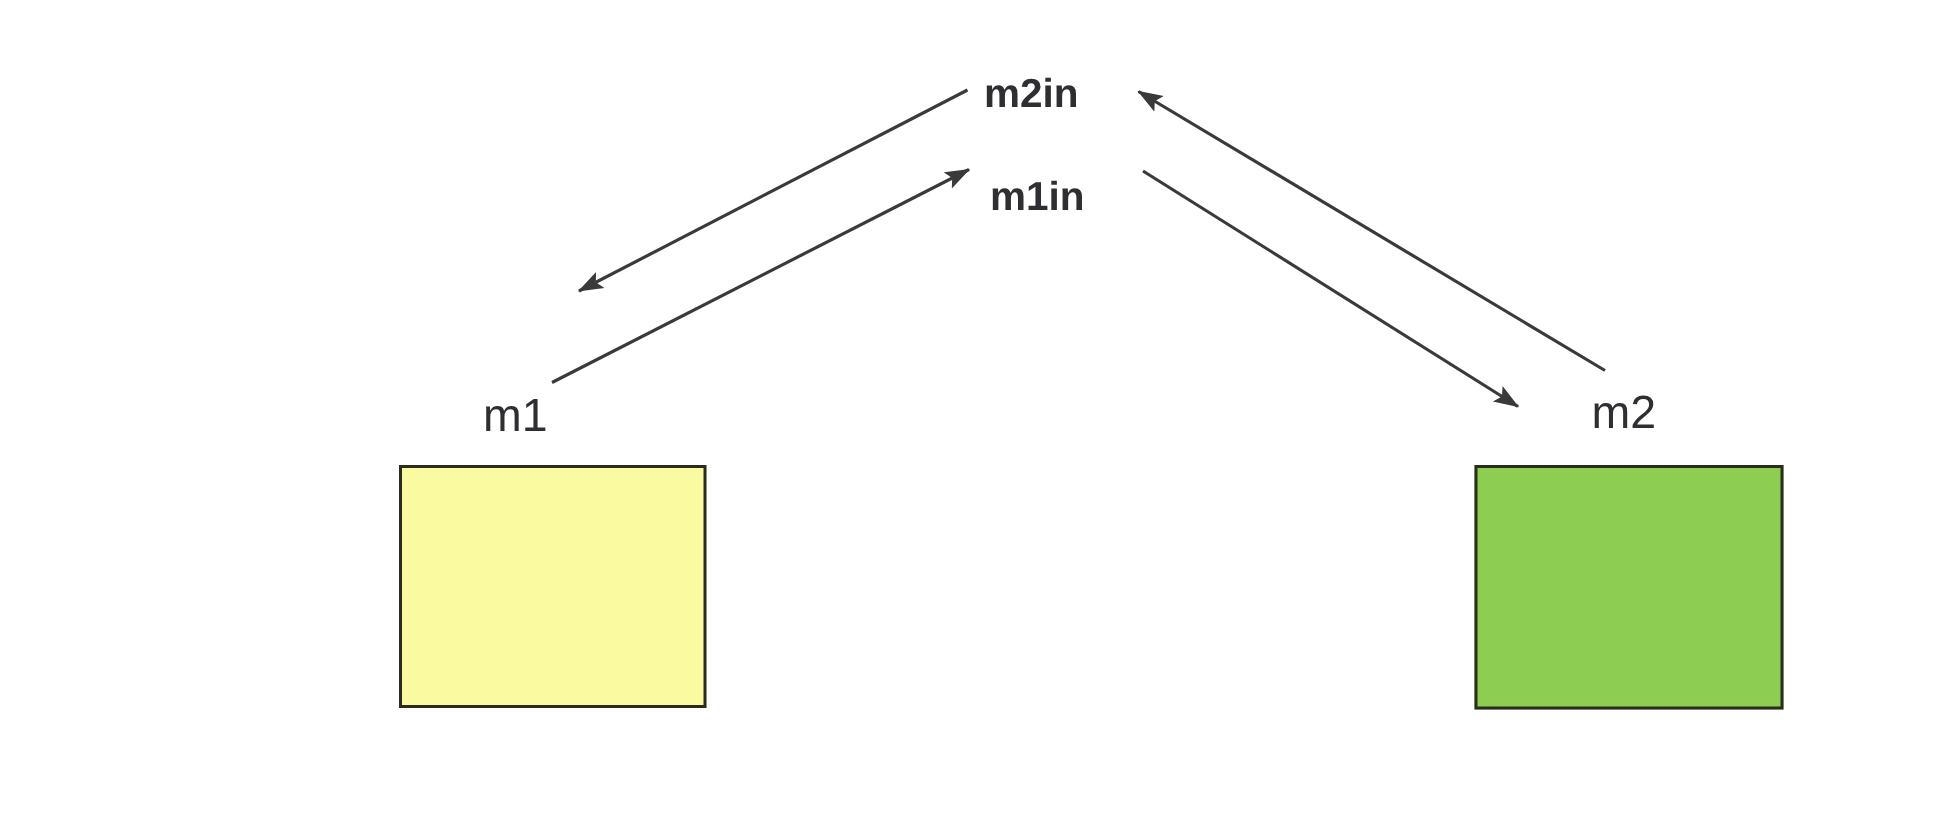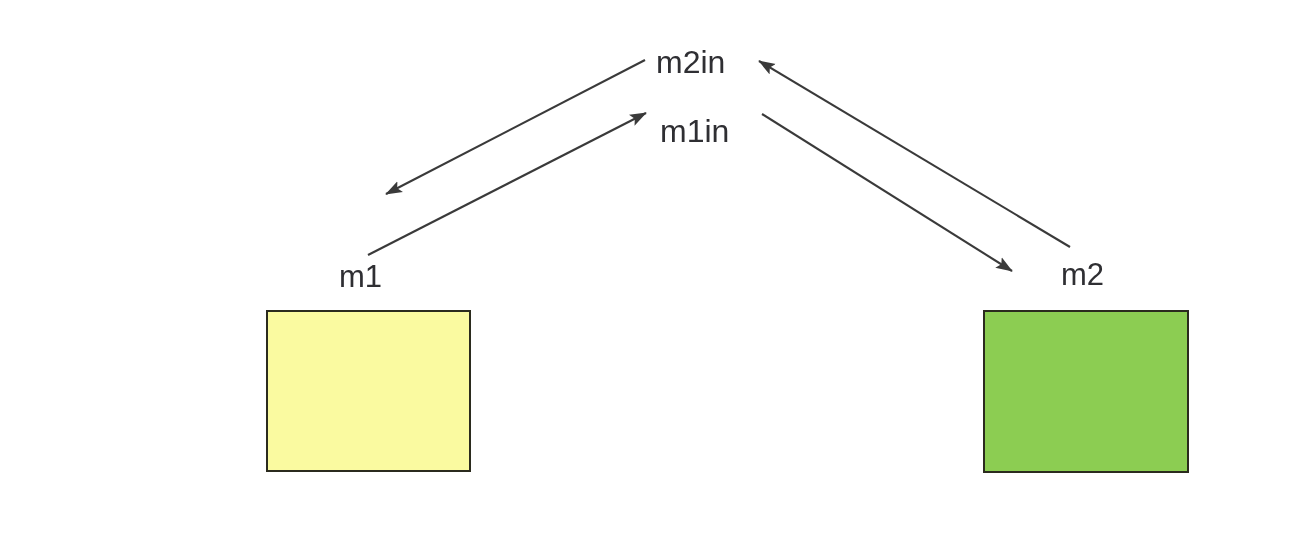--- a/index.html
+++ b/index.html
@@ -46,34 +46,35 @@
   .node-label {
     position: absolute;
     font-family: "Liberation Sans", sans-serif;
     font-size: 31px;
     line-height: 31px;
     color: #2f2f33;
     white-space: nowrap;
     letter-spacing: 0px;
   }
   #label-m1 {
-    left: 339px;
+    left: 322px;
     top: 261px;
   }
   #label-m2 {
     left: 1061px;
     top: 259px;
   }
   .port-label {
     position: absolute;
     font-family: "Liberation Sans", sans-serif;
-    font-size: 32px;
+    font-size: 27px;
     line-height: 31px;
     color: #2f2f33;
     white-space: nowrap;
+    font-weight: bold;
   }
   #label-m2in {
     left: 656px;
     top: 47px;
   }
   #label-m1in {
     left: 660px;
     top: 116px;
   }
 </style>

